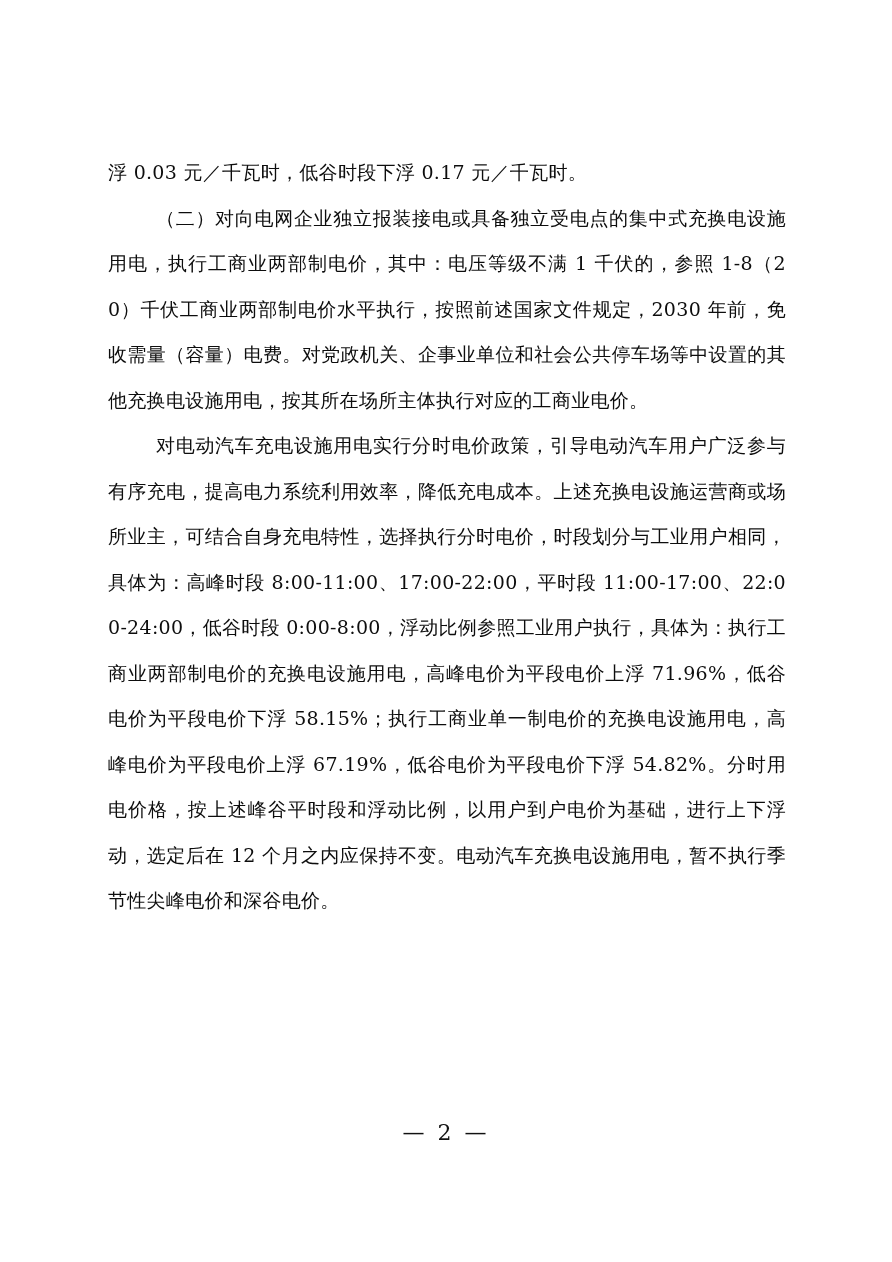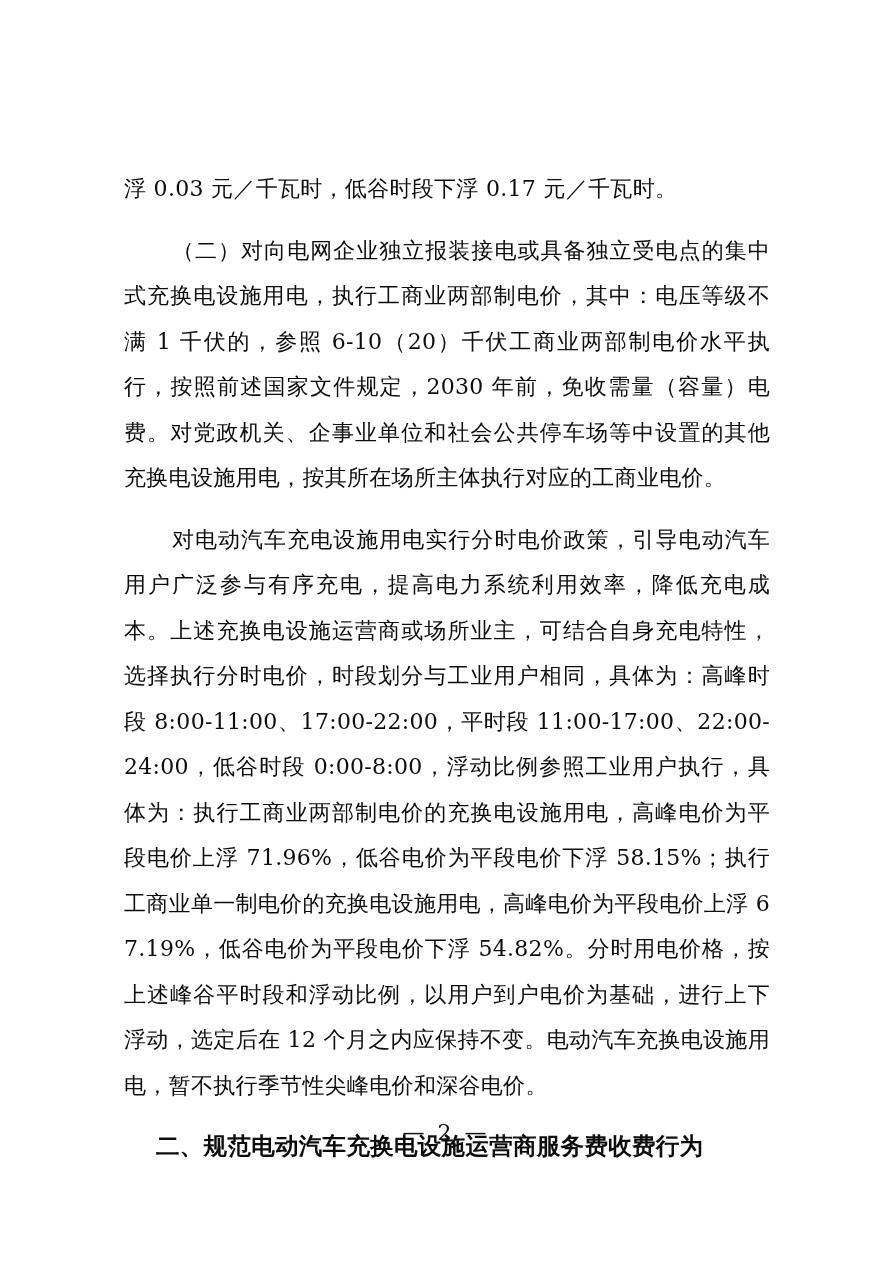--- a/index.html
+++ b/index.html
@@ -17,26 +17,26 @@
     font-family: "DejaVu Serif", "Liberation Serif", serif;
     color: #0d0d0d;
   }
   .doc-body {
     position: absolute;
     left: 108px;
     top: 150px;
     width: 678px;
   }
   .para {
-    font-size: 22px;
+    font-size: 19px;
     line-height: 45.5px;
     text-align: justify;
     text-justify: inter-ideograph;
     letter-spacing: 0.3px;
-    margin: 16px;
+    margin: 0;
     word-break: break-all;
   }
   .indent {
     text-indent: 48px;
   }
   .heading {
     font-size: 23.5px;
     line-height: 45.5px;
     font-weight: bold;
     text-indent: 48px;
@@ -57,24 +57,23 @@
 </style>
 </head>
 <body>
 
 <div class="page">
 
   <div class="doc-body">
 
     <p class="para">浮 0.03 元／千瓦时，低谷时段下浮 0.17 元／千瓦时。</p>
 
-    <p class="para indent">（二）对向电网企业独立报装接电或具备独立受电点的集中式充换电设施用电，执行工商业两部制电价，其中：电压等级不满 1 千伏的，参照 6-10（20）千伏工商业两部制电价水平执行，按照前述国家文件规定，2030 年前，免收需量（容量）电费。对党政机关、企事业单位和社会公共停车场等中设置的其他充换电设施用电，按其所在场所主体执行对应的工商业电价。</p>
+    <p class="para indent">（二）对向电网企业独立报装接电或具备独立受电点的集中式充换电设施用电，执行工商业两部制电价，其中：电压等级不满 1 千伏的，参照 1-8（20）千伏工商业两部制电价水平执行，按照前述国家文件规定，2030 年前，免收需量（容量）电费。对党政机关、企事业单位和社会公共停车场等中设置的其他充换电设施用电，按其所在场所主体执行对应的工商业电价。</p>
 
     <p class="para indent">对电动汽车充电设施用电实行分时电价政策，引导电动汽车用户广泛参与有序充电，提高电力系统利用效率，降低充电成本。上述充换电设施运营商或场所业主，可结合自身充电特性，选择执行分时电价，时段划分与工业用户相同，具体为：高峰时段 8:00-11:00、17:00-22:00，平时段 11:00-17:00、22:00-24:00，低谷时段 0:00-8:00，浮动比例参照工业用户执行，具体为：执行工商业两部制电价的充换电设施用电，高峰电价为平段电价上浮 71.96%，低谷电价为平段电价下浮 58.15%；执行工商业单一制电价的充换电设施用电，高峰电价为平段电价上浮 67.19%，低谷电价为平段电价下浮 54.82%。分时用电价格，按上述峰谷平时段和浮动比例，以用户到户电价为基础，进行上下浮动，选定后在 12 个月之内应保持不变。电动汽车充换电设施用电，暂不执行季节性尖峰电价和深谷电价。</p>
 
-    <p class="heading">二、规范电动汽车充换电设施运营商服务费收费行为</p>
 
 
   </div>
 
   <div class="footer">— 2 —</div>
 
 </div>
 
 </body></html>

